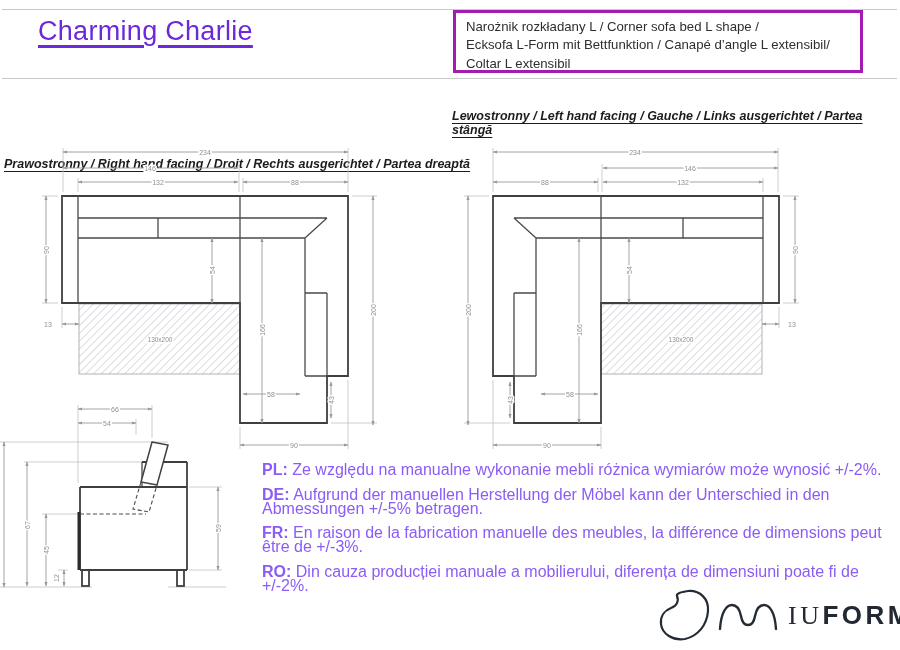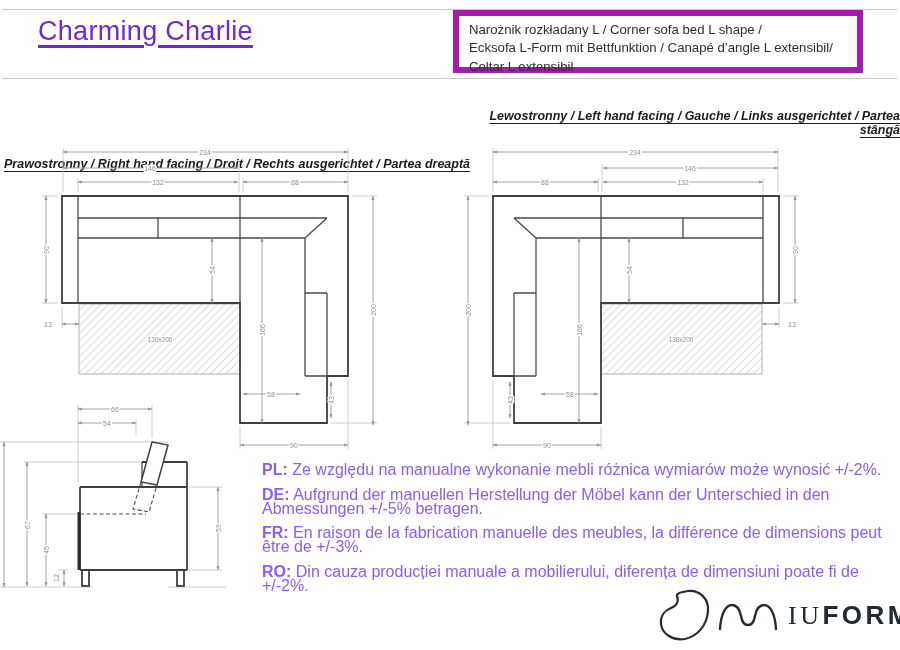--- a/index.html
+++ b/index.html
@@ -11,29 +11,29 @@
     position:absolute; left:2px; top:9px; width:895px; height:68px;
     border-top:1px solid #c9c9c9; border-bottom:1px solid #c9c9c9;
   }
   .title {
     position:absolute; left:10px; top:16px; font-size:27px; font-weight:normal;
     letter-spacing:0.3px; color:#6d28d9; text-decoration:underline;
     text-decoration-thickness:2.5px; text-underline-offset:5px;margin-left:28px;
   }
   .namebox {
     position:absolute; left:453px; top:10px; width:410px; height:63px;
-    border:6px solid #a21caf; box-sizing:border-box; padding:5px 10px;
+    border:3px solid #a21caf; box-sizing:border-box; padding:5px 10px;
     font-size:13.2px; line-height:1.4; color:#2e2e2e;
   }
   .seclabel {
     position:absolute; top:109px; font-size:12.5px; font-style:italic; font-weight:600;
     color:#1c1c1c; text-decoration:underline; text-underline-offset:3px;
   }
   .seclabel.right { left:4px;margin-top:48px; }
-  .seclabel.left  { left:452px;text-align:right; }
+  .seclabel.left  { left:452px; }
   svg.draw { position:absolute; overflow:visible; }
   .ol  { stroke:#3f3f3f; stroke-width:1.8; fill:none; stroke-linejoin:miter; }
   .il  { stroke:#4a4a4a; stroke-width:1.3; fill:none; }
   .thk { stroke:#2a2a2a; stroke-width:3;   fill:none; }
   .dash{ stroke:#4a4a4a; stroke-width:1.1; fill:none; stroke-dasharray:4 2.5; }
   .dim { stroke:#9a9a9a; stroke-width:0.9; fill:none;
          marker-start:url(#ah); marker-end:url(#ah); }
   .ext { stroke:#c2c2c2; stroke-width:0.8; fill:none; }
   .bed { fill:url(#hp); stroke:#a9a9b8; stroke-width:0.9; }
   .dt  { font-family:"Liberation Sans",sans-serif; font-size:7px; fill:#8f8f8f;

